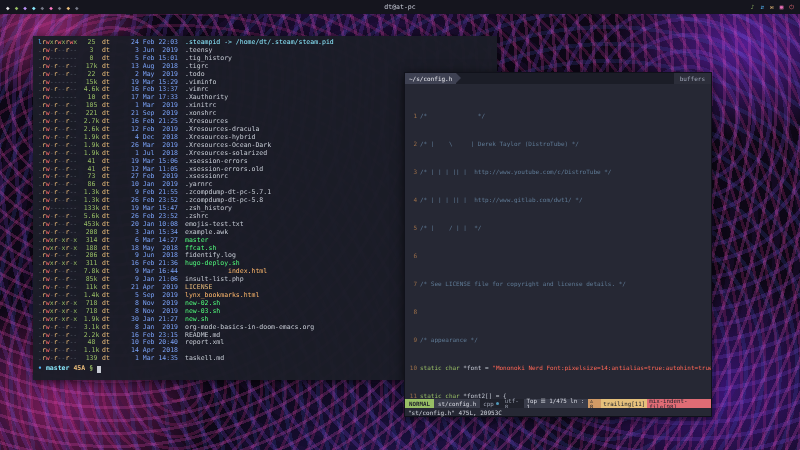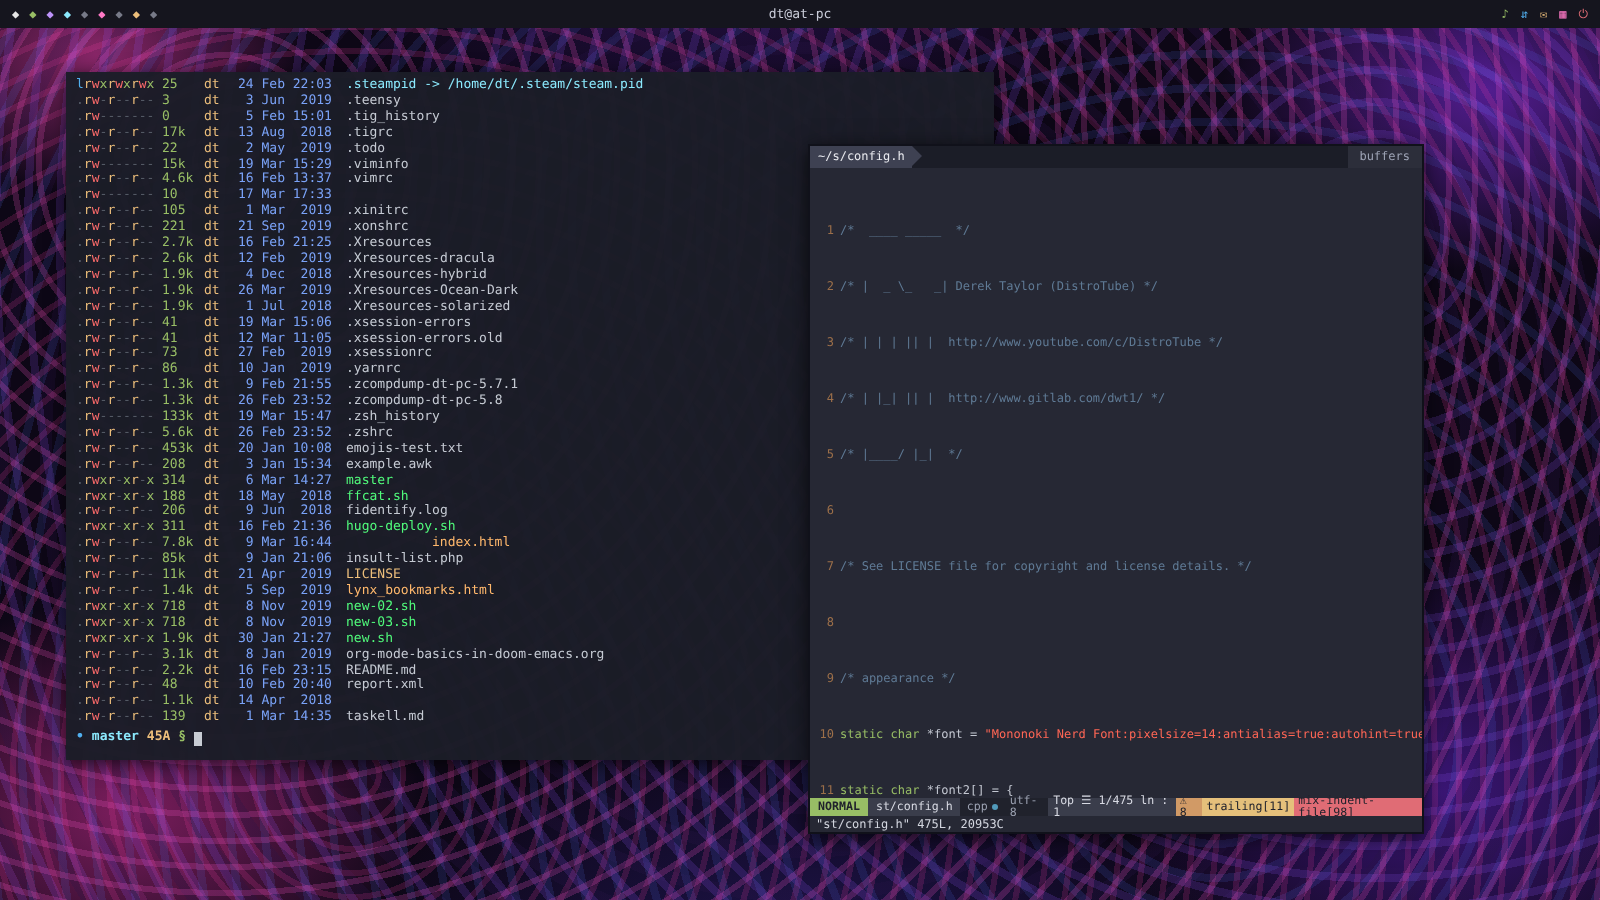--- a/index.html
+++ b/index.html
@@ -29,23 +29,23 @@
   .ws span{font-size:6px}
   .tb-title{position:absolute;left:0;right:0;text-align:center;color:#c9ccd9;font-size:6.5px}
   .tray{margin-left:auto;display:flex;gap:6px;z-index:2}
   .tray span{font-size:6px}
   
   .term-left{position:absolute;left:33px;top:36px;width:464px;height:344px;
     background:rgba(27,29,39,.97);z-index:2;padding:3px 5px;
     font-size:6.5px;line-height:7.9px;color:#c5cad3;box-shadow:0 2px 8px rgba(0,0,0,.6)}
   .frow{display:flex;white-space:pre}
   .fperms{width:43px;flex:none}
-  .fsize{width:21px;flex:none;text-align:left;color:#98be65}
+  .fsize{width:21px;flex:none;text-align:center;color:#98be65}
   .fuser{width:13px;flex:none;text-align:left;color:#ecbe7b}
-  .fdate{width:52px;flex:none;margin-left:4px;color:#7aa2f7}
+  .fdate{width:52px;flex:none;margin-left:16px;color:#7aa2f7}
   .fname{flex:1;margin-left:2px;color:#c5cad3;overflow:hidden}
   .p-r{color:#ecbe7b}.p-w{color:#ff6c6b}.p-x{color:#98be65}
   .p-l{color:#51afef}.p-0{color:#565c68}
   .prompt{display:flex;gap:4px;margin-top:2px;font-weight:bold;align-items:center}
   .cursor{display:inline-block;width:4px;height:7px;background:#c8ccd4}
   
   .term-right{position:absolute;left:404px;top:72px;width:308px;height:345px;
     background:#262834;z-index:4;border:1px solid #10111a;box-shadow:0 2px 10px rgba(0,0,0,.65)}
   .tabline{height:11px;background:#1b1d27;display:flex;align-items:stretch;
     font-size:6px;color:#cccfda}
@@ -177,20 +177,21 @@
         <span class="fuser">dt</span>
         <span class="fdate">16 Feb 13:37</span>
         <span class="fname">.vimrc</span>
       </div>
 
       <div class="frow">
         <span class="fperms"><span class="p-0">.</span><span class="p-r">r</span><span class="p-w">w</span><span class="p-0">-</span><span class="p-0">-</span><span class="p-0">-</span><span class="p-0">-</span><span class="p-0">-</span><span class="p-0">-</span><span class="p-0">-</span></span>
         <span class="fsize">10</span>
         <span class="fuser">dt</span>
         <span class="fdate">17 Mar 17:33</span>
+        <span class="fname">.Xauthority</span>
       </div>
 
       <div class="frow">
         <span class="fperms"><span class="p-0">.</span><span class="p-r">r</span><span class="p-w">w</span><span class="p-0">-</span><span class="p-r">r</span><span class="p-0">-</span><span class="p-0">-</span><span class="p-r">r</span><span class="p-0">-</span><span class="p-0">-</span></span>
         <span class="fsize">105</span>
         <span class="fuser">dt</span>
         <span class="fdate"> 1 Mar  2019</span>
         <span class="fname">.xinitrc</span>
       </div>
 

